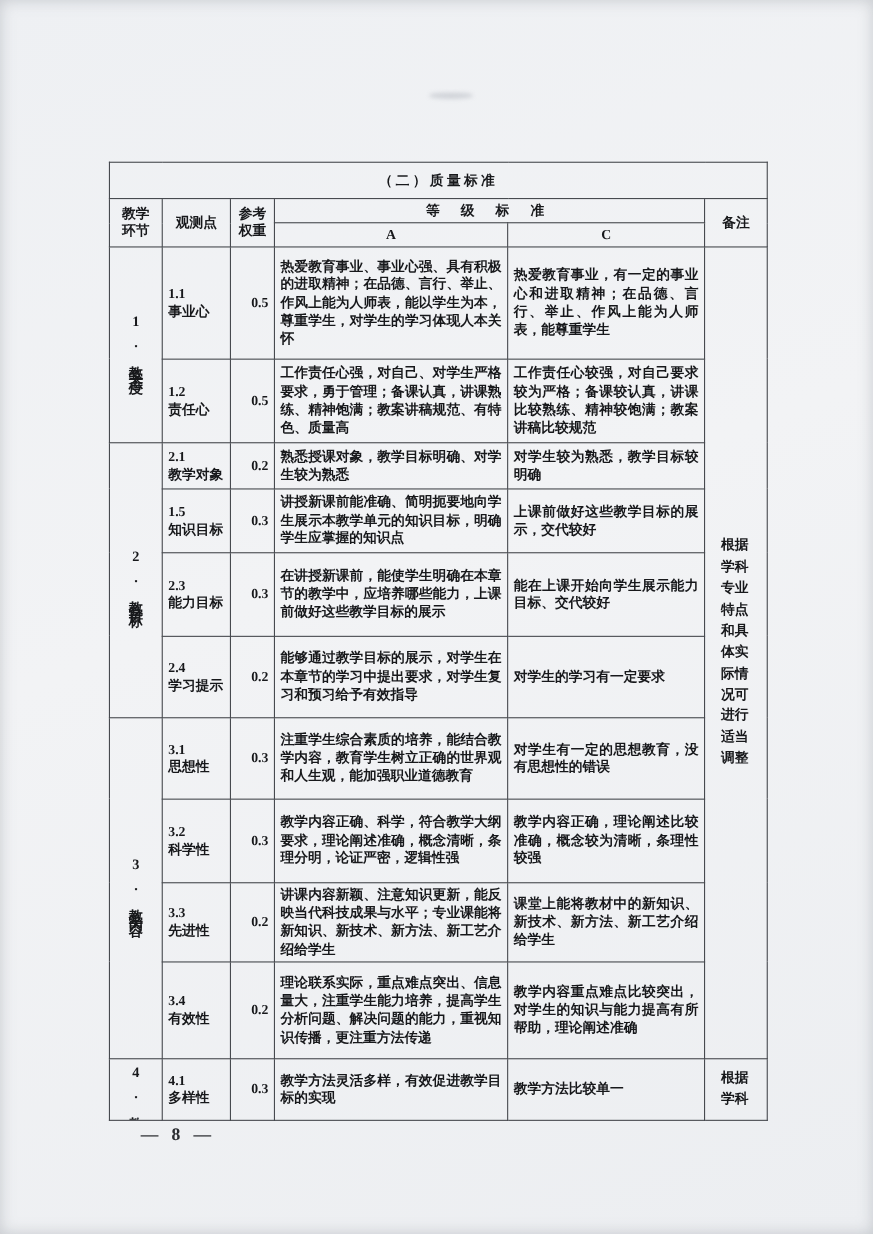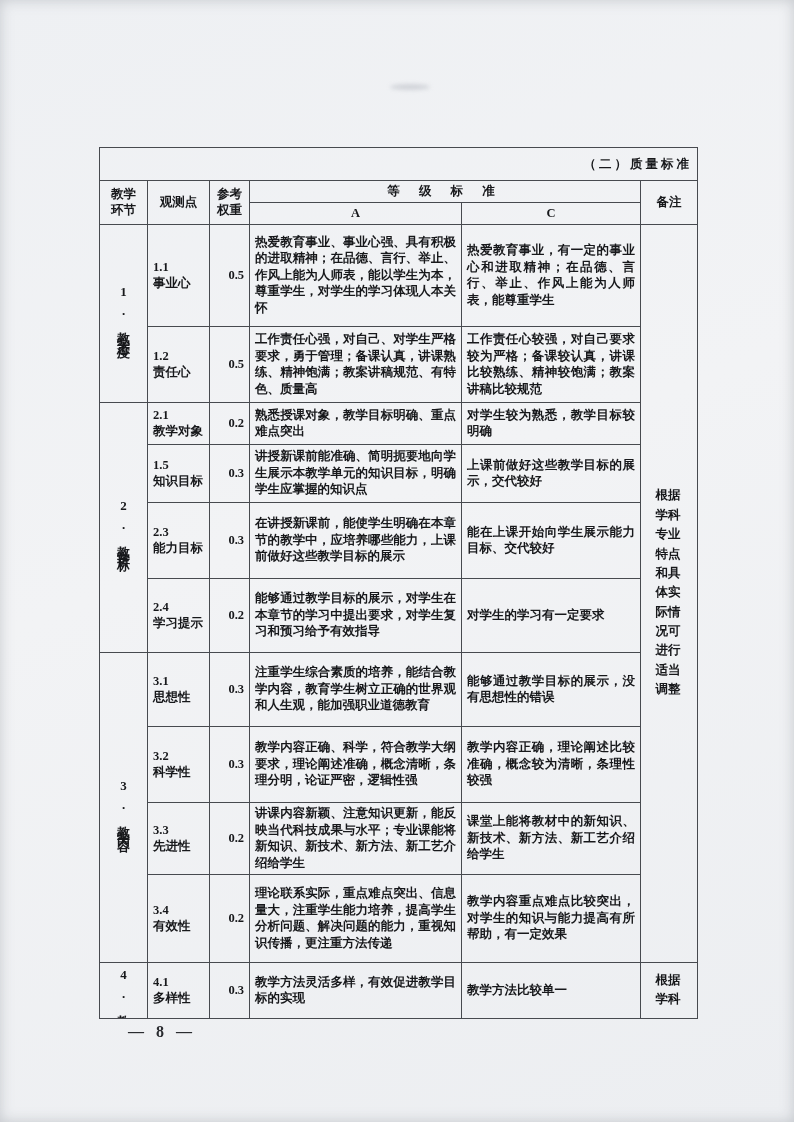--- a/index.html
+++ b/index.html
@@ -29,21 +29,21 @@
     border:1px solid #474a4f;
     padding:2px 5px;
     font-size:12.5px;
     line-height:1.32;
     color:#17181b;
     font-weight:600;
     vertical-align:middle;
     overflow:hidden;
   }
   td.title-cell{
-    text-align:right;font-size:14.5px;letter-spacing:3px;
+    text-align:center;font-size:14.5px;letter-spacing:3px;
     height:28px;border-bottom-width:1px;
   }
   td.hc{text-align:center;padding:1px 2px;}
   td.grade-head{letter-spacing:8px;text-align:center;height:17px;}
   td.sub-head{text-align:center;height:15px;}
   td.vcell{text-align:center;padding:2px 0;}
   .vtext{
     display:inline-block;
     writing-mode:vertical-rl;
     text-orientation:upright;
@@ -128,21 +128,21 @@
       <td class="desc-cell">工作责任心较强，对自己要求较为严格；备课较认真，讲课比较熟练、精神较饱满；教案讲稿比较规范</td>
     </tr>
 
     <tr style="height:42px">
       <td class="vcell" rowspan="4"><span class="vtext">2.教学目标</span></td>
       <td class="point-cell">
         <div>2.1</div>
         <div>教学对象</div>
       </td>
       <td class="weight-cell">0.2</td>
-      <td class="desc-cell">熟悉授课对象，教学目标明确、重点难点突出</td>
+      <td class="desc-cell">熟悉授课对象，教学目标明确、对学生较为熟悉</td>
       <td class="desc-cell">对学生较为熟悉，教学目标较明确</td>
     </tr>
 
     <tr style="height:58px">
       <td class="point-cell">
         <div>1.5</div>
         <div>知识目标</div>
       </td>
       <td class="weight-cell">0.3</td>
       <td class="desc-cell">讲授新课前能准确、简明扼要地向学生展示本教学单元的知识目标，明确学生应掌握的知识点</td>
@@ -170,21 +170,21 @@
     </tr>
 
     <tr style="height:74px">
       <td class="vcell" rowspan="4"><span class="vtext">3.教学内容</span></td>
       <td class="point-cell">
         <div>3.1</div>
         <div>思想性</div>
       </td>
       <td class="weight-cell">0.3</td>
       <td class="desc-cell">注重学生综合素质的培养，能结合教学内容，教育学生树立正确的世界观和人生观，能加强职业道德教育</td>
-      <td class="desc-cell">能够通过教学目标的展示，没有思想性的错误</td>
+      <td class="desc-cell">对学生有一定的思想教育，没有思想性的错误</td>
     </tr>
 
     <tr style="height:76px">
       <td class="point-cell">
         <div>3.2</div>
         <div>科学性</div>
       </td>
       <td class="weight-cell">0.3</td>
       <td class="desc-cell">教学内容正确、科学，符合教学大纲要求，理论阐述准确，概念清晰，条理分明，论证严密，逻辑性强</td>
       <td class="desc-cell">教学内容正确，理论阐述比较准确，概念较为清晰，条理性较强</td>
@@ -200,21 +200,21 @@
       <td class="desc-cell">课堂上能将教材中的新知识、新技术、新方法、新工艺介绍给学生</td>
     </tr>
 
     <tr style="height:88px">
       <td class="point-cell">
         <div>3.4</div>
         <div>有效性</div>
       </td>
       <td class="weight-cell">0.2</td>
       <td class="desc-cell">理论联系实际，重点难点突出、信息量大，注重学生能力培养，提高学生分析问题、解决问题的能力，重视知识传播，更注重方法传递</td>
-      <td class="desc-cell">教学内容重点难点比较突出，对学生的知识与能力提高有所帮助，有一定效果</td>
+      <td class="desc-cell">教学内容重点难点比较突出，对学生的知识与能力提高有所帮助，理论阐述准确</td>
     </tr>
 
     <tr style="height:56px">
       <td class="vcell"><span class="vtext">4.教</span></td>
       <td class="point-cell">
         <div>4.1</div>
         <div>多样性</div>
       </td>
       <td class="weight-cell">0.3</td>
       <td class="desc-cell">教学方法灵活多样，有效促进教学目标的实现</td>

